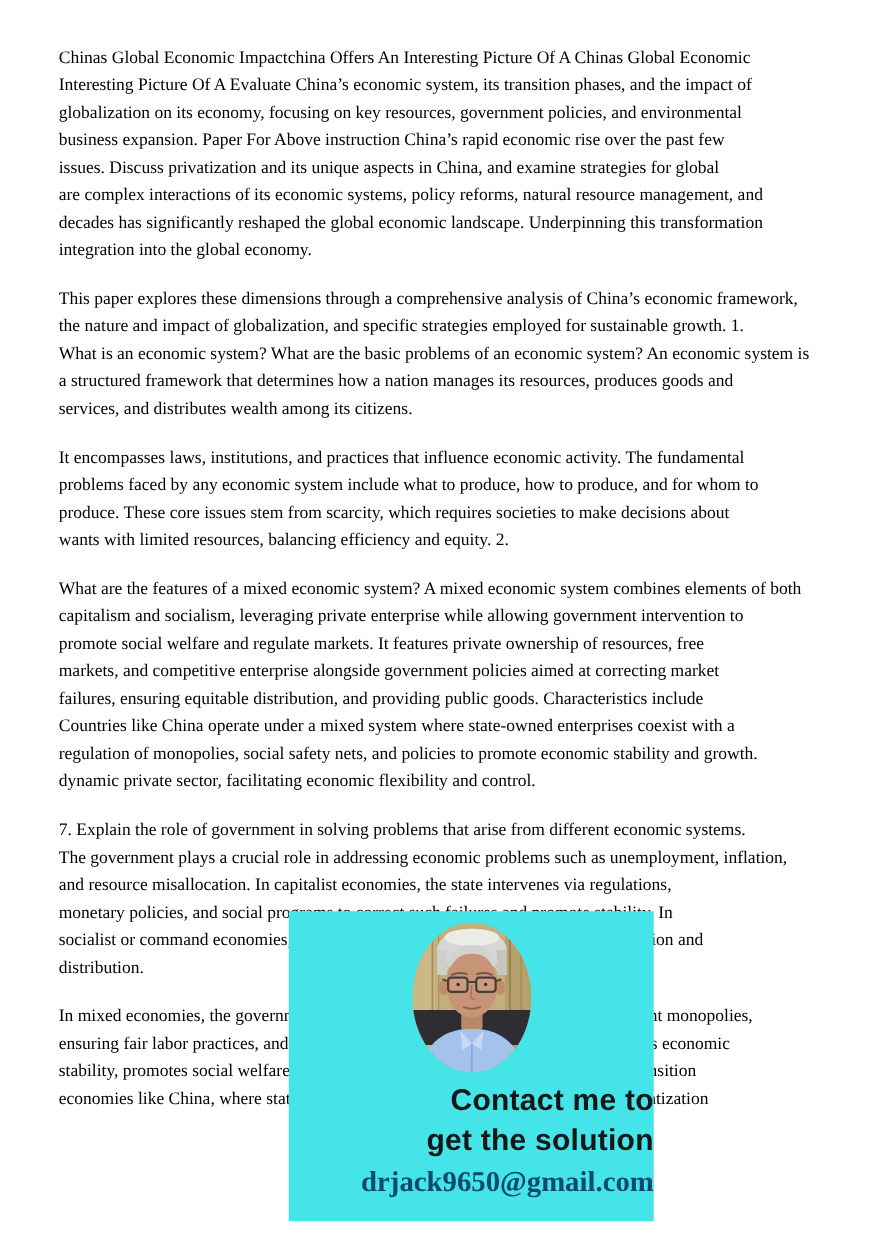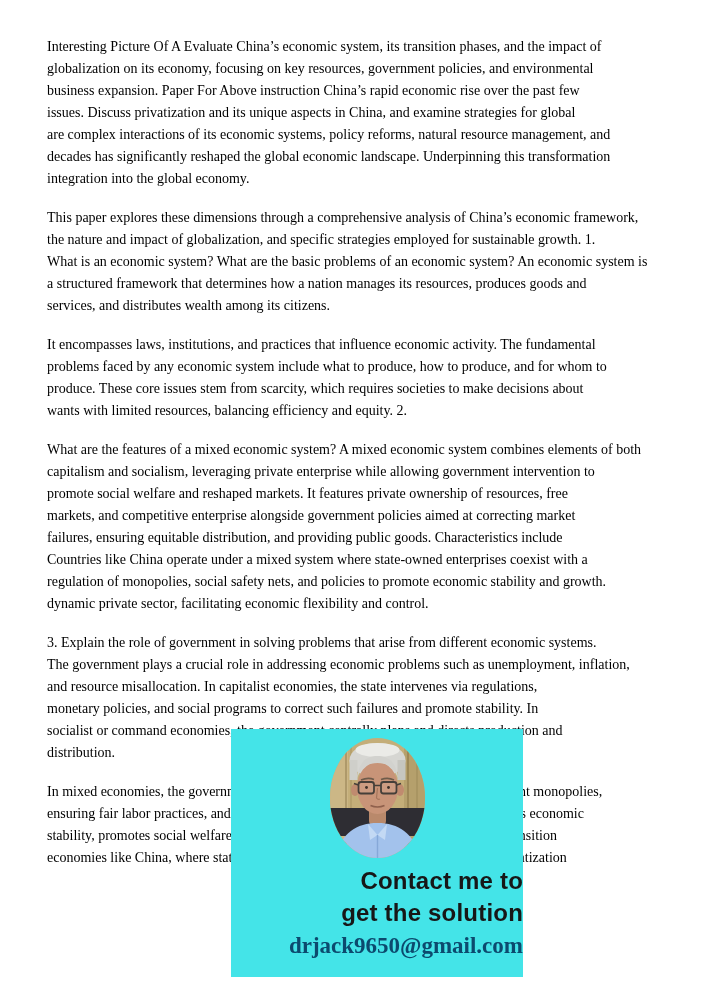--- a/index.html
+++ b/index.html
@@ -17,20 +17,21 @@
                 color:#171717;white-space:pre-line;letter-spacing:0.2px;}
   .card-email{margin-top:3px;font:700 23px/28px "Liberation Serif","DejaVu Serif",serif;color:#0c4a6e;}
 </style>
 </head>
 <body>
 
 <div class="page">
 
   <div class="doc">
     <div class="para">
+        <div class="line">Chinas Global Economic Impactchina Offers An Interesting Picture Of A Chinas Global Economic</div>
         <div class="line">Interesting Picture Of A Evaluate China’s economic system, its transition phases, and the impact of</div>
         <div class="line">globalization on its economy, focusing on key resources, government policies, and environmental</div>
         <div class="line">business expansion. Paper For Above instruction China’s rapid economic rise over the past few</div>
         <div class="line">issues. Discuss privatization and its unique aspects in China, and examine strategies for global</div>
         <div class="line">are complex interactions of its economic systems, policy reforms, natural resource management, and</div>
         <div class="line">decades has significantly reshaped the global economic landscape. Underpinning this transformation</div>
         <div class="line">integration into the global economy.</div>
       </div>
     <div class="para">
         <div class="line">This paper explores these dimensions through a comprehensive analysis of China’s economic framework,</div>
@@ -41,29 +42,29 @@
       </div>
     <div class="para">
         <div class="line">It encompasses laws, institutions, and practices that influence economic activity. The fundamental</div>
         <div class="line">problems faced by any economic system include what to produce, how to produce, and for whom to</div>
         <div class="line">produce. These core issues stem from scarcity, which requires societies to make decisions about</div>
         <div class="line">wants with limited resources, balancing efficiency and equity. 2.</div>
       </div>
     <div class="para">
         <div class="line">What are the features of a mixed economic system? A mixed economic system combines elements of both</div>
         <div class="line">capitalism and socialism, leveraging private enterprise while allowing government intervention to</div>
-        <div class="line">promote social welfare and reshaped markets. It features private ownership of resources, free</div>
+        <div class="line">promote social welfare and regulate markets. It features private ownership of resources, free</div>
         <div class="line">markets, and competitive enterprise alongside government policies aimed at correcting market</div>
         <div class="line">failures, ensuring equitable distribution, and providing public goods. Characteristics include</div>
         <div class="line">Countries like China operate under a mixed system where state-owned enterprises coexist with a</div>
         <div class="line">regulation of monopolies, social safety nets, and policies to promote economic stability and growth.</div>
         <div class="line">dynamic private sector, facilitating economic flexibility and control.</div>
       </div>
     <div class="para">
-        <div class="line">3. Explain the role of government in solving problems that arise from different economic systems.</div>
+        <div class="line">7. Explain the role of government in solving problems that arise from different economic systems.</div>
         <div class="line">The government plays a crucial role in addressing economic problems such as unemployment, inflation,</div>
         <div class="line">and resource misallocation. In capitalist economies, the state intervenes via regulations,</div>
         <div class="line">monetary policies, and social programs to correct such failures and promote stability. In</div>
         <div class="line">socialist or command economies, the government centrally plans and directs production and</div>
         <div class="line">distribution.</div>
       </div>
     <div class="para">
         <div class="line">In mixed economies, the government intervenes by regulating vital markets to prevent monopolies,</div>
         <div class="line">ensuring fair labor practices, and protecting consumers. Effective governance ensures economic</div>
         <div class="line">stability, promotes social welfare, and it supports long-term growth, especially in transition</div>

